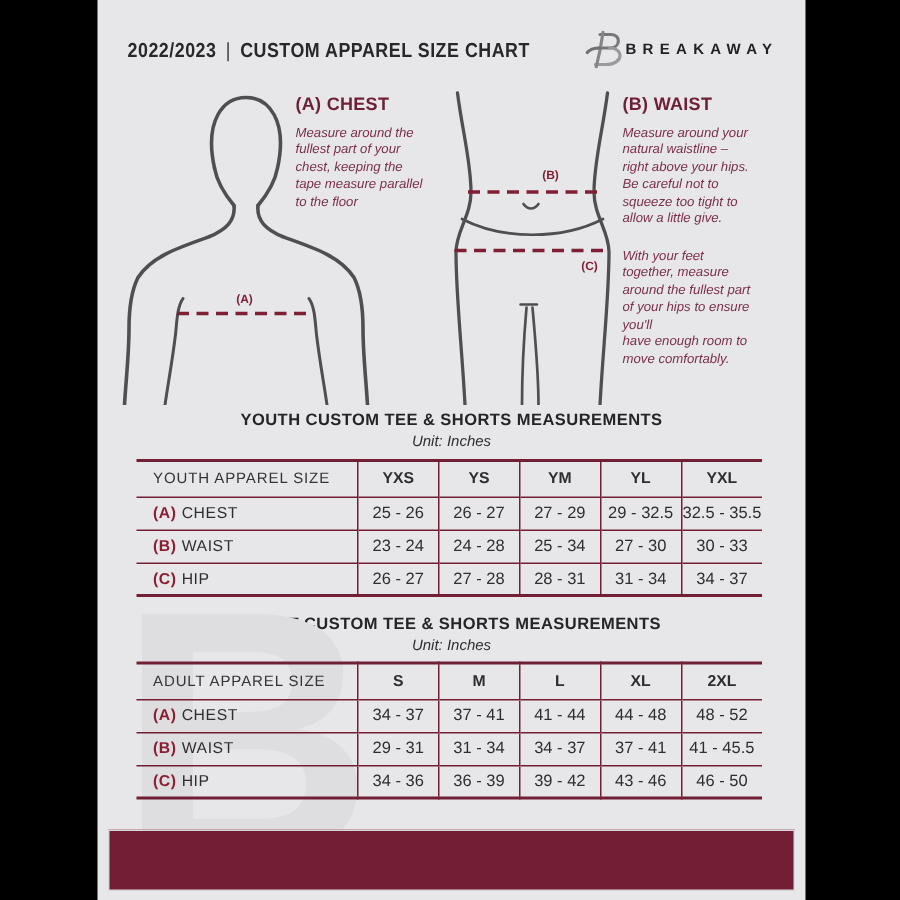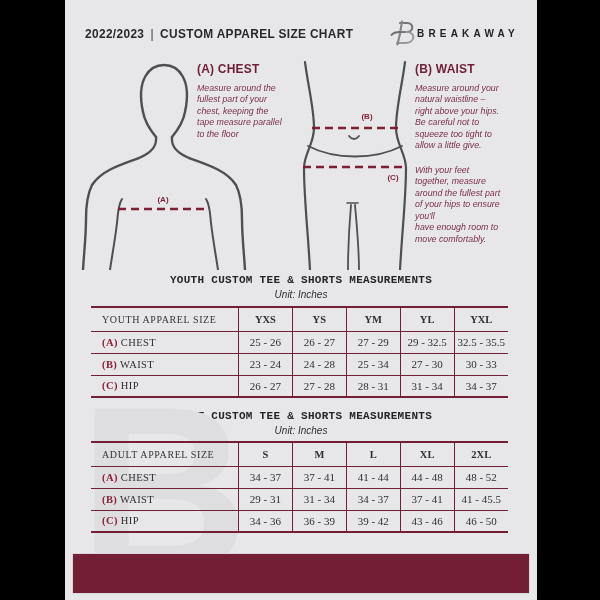--- a/index.html
+++ b/index.html
@@ -22,30 +22,30 @@
   
   .guide-svg { position:absolute; top:56px; }
   .guide-block { position:absolute; color:#7a2f4c; }
   .guide-h { font-weight:bold; font-size:12px; color:#6e1f36; margin:0 0 7px 0; letter-spacing:.2px; }
   .guide-t { font-style:italic; font-size:8.8px; line-height:1.3; white-space:pre-line; margin:0; }
   .g-chest { left:132px; top:62px; width:116px; }
   .g-waist { left:350px; top:62px; width:118px; }
   .g-hips  { left:350px; top:165px; width:118px; }
   
   .sec-title { position:absolute; left:0; width:100%; text-align:center;
-               font-weight:bold; font-size:11px; color:#252527; letter-spacing:.3px;font-family:Liberation Mono, monospace; }
+               font-weight:bold; font-size:11px; color:#252527; letter-spacing:.3px; }
   .sec-unit  { position:absolute; left:0; width:100%; text-align:center;
                font-style:italic; font-size:10px; color:#2e2e30; }
   
   .size-table { position:absolute; left:26px; width:417px; border-collapse:collapse;
                 table-layout:fixed; border-top:2px solid #721e34; border-bottom:2px solid #721e34;
                 z-index:2; }
   .size-table tr { border-bottom:1px solid #721e34; }
   .size-table th, .size-table td { border-left:1px solid #721e34; padding:0;
-                font-weight:normal; color:#2e2e30;font-family:Liberation Serif, serif; }
+                font-weight:normal; color:#2e2e30; }
   .size-table th:first-child, .size-table td:first-child { border-left:none; width:136px;
                 text-align:left; padding-left:11px; }
   .size-table tr { height:22px; }
   .size-table tr.hd { height:24px; }
   .size-table .col-label { font-size:10px; letter-spacing:.6px; color:#343436; }
   .size-table .col-size  { font-weight:bold; font-size:10.5px; text-align:center; }
   .size-table .row-label { font-size:10.5px; letter-spacing:.4px; }
   .size-table .row-label .key { color:#8a1f33; font-weight:bold; }
   .size-table .val { font-size:11px; text-align:center; }
   

